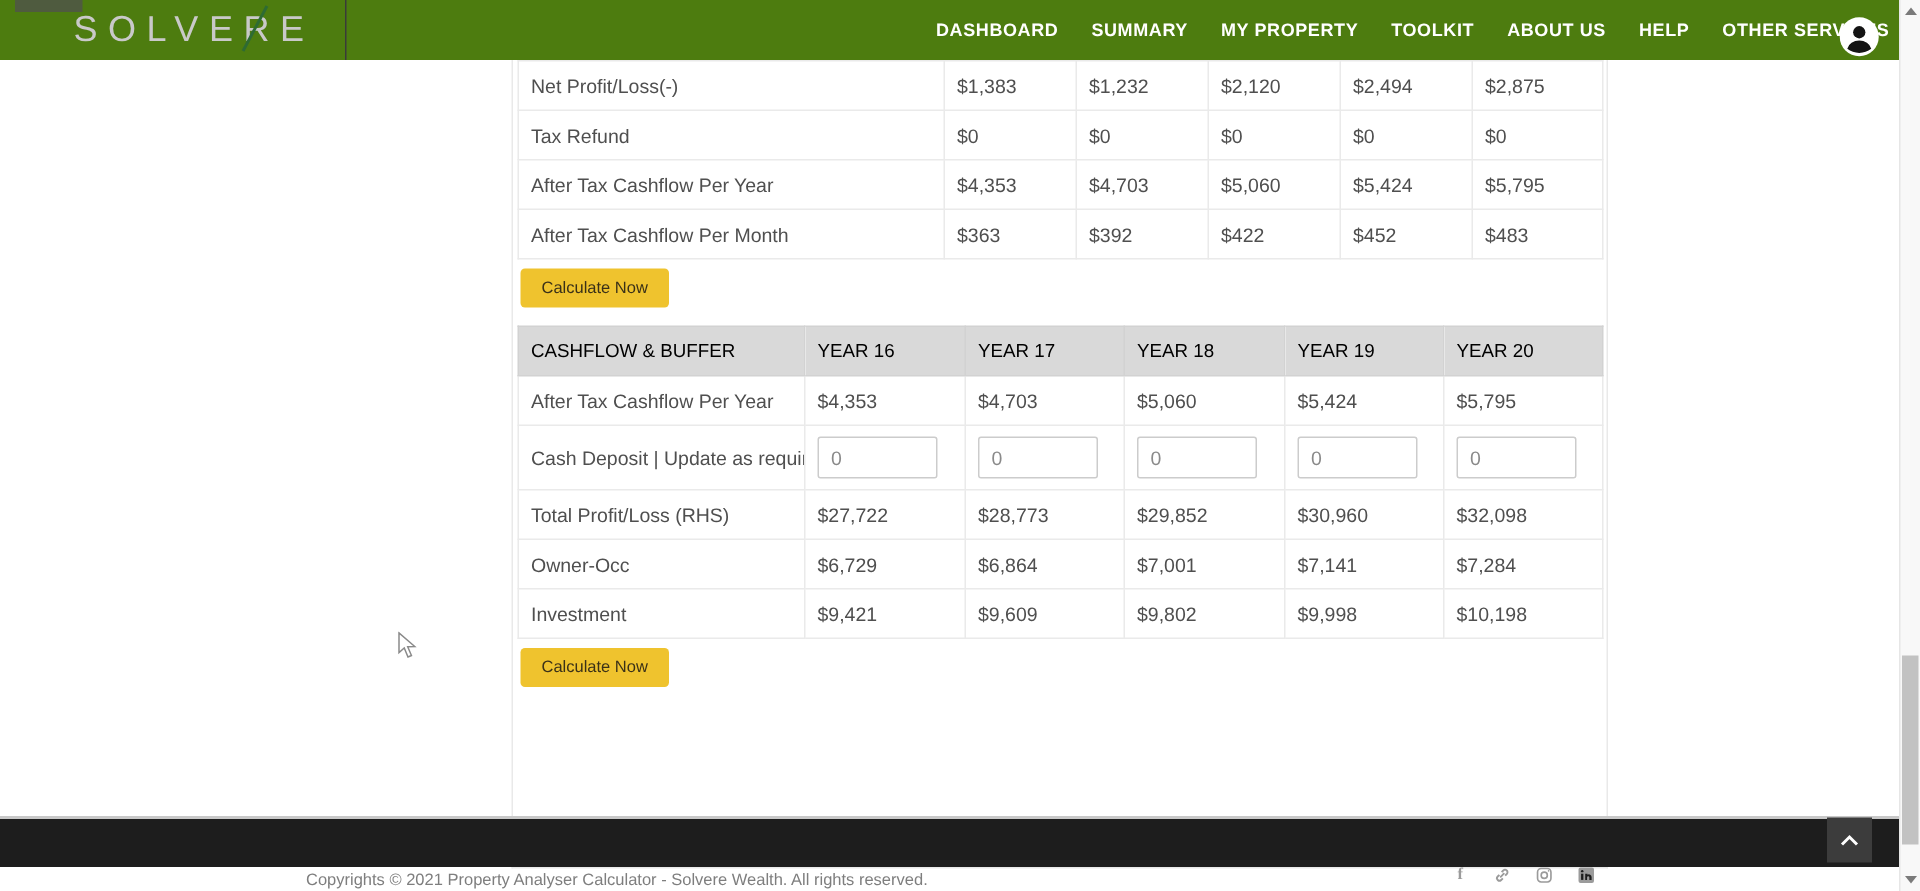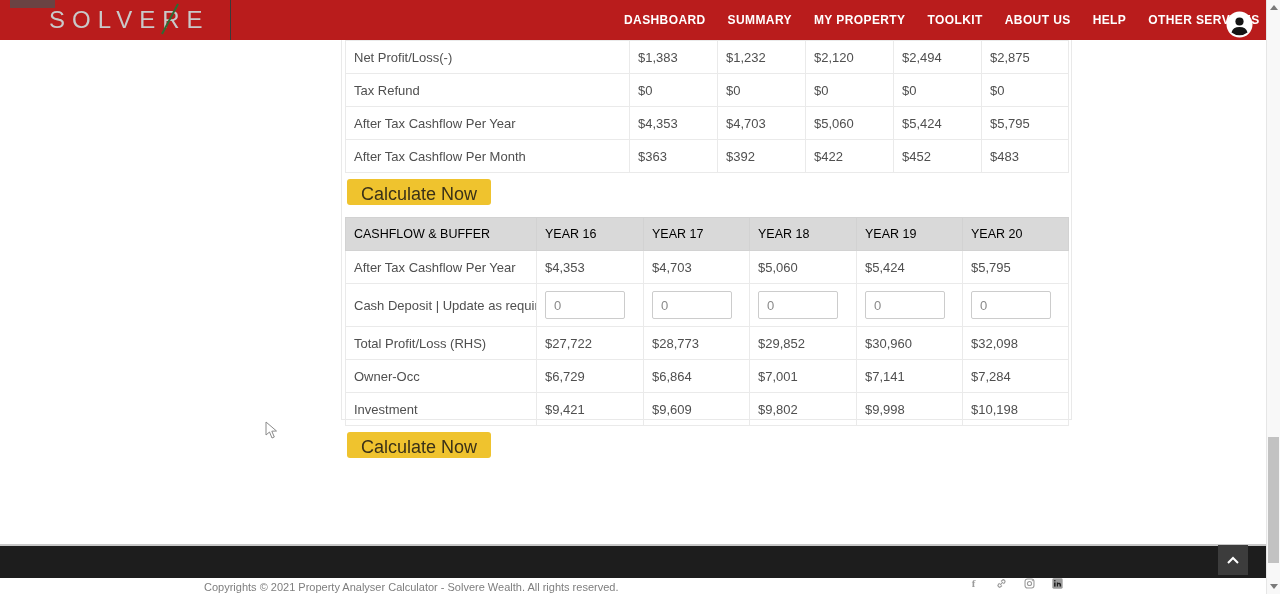--- a/index.html
+++ b/index.html
@@ -1,40 +1,40 @@
 <!DOCTYPE html>
 <html><head>
 <meta charset="utf-8">
 <style>
   * { margin:0; padding:0; box-sizing:border-box; }
   html,body { width:1280px; height:594px; overflow:hidden; font-family:"Liberation Sans", sans-serif; background:#fff; }
   .stage { position:relative; width:1280px; height:594px; background:#ffffff; overflow:hidden; }
 
   
-  .topbar { position:absolute; left:0; top:0; width:1280px; height:40px; background:#b91c1c; }
+  .topbar { position:absolute; left:0; top:0; width:1280px; height:40px; background:#4d7c0f; }
   .topbar-artifact { position:absolute; left:10px; top:0; width:45px; height:8px; background:#505050; opacity:.75; }
   .logo { position:absolute; left:49px; top:6px; font-size:24px; letter-spacing:7px; color:#c9c9c9; font-weight:400; white-space:nowrap; }
   .logo-r { position:relative; display:inline-block; }
   .logo-slash { position:absolute; left:7px; top:-4px; width:2px; height:34px; background:#2e6b33; transform:rotate(28deg); }
   .topbar-divider { position:absolute; left:230px; top:0; width:1px; height:40px; background:#3a3a3a; }
   .nav { position:absolute; left:624px; top:0; height:40px; display:flex; align-items:center; gap:22px; }
   .nav-item { color:#ffffff; font-size:12px; font-weight:bold; letter-spacing:.4px; white-space:nowrap; cursor:pointer; }
   .account { position:absolute; left:1226px; top:11px; width:27px; height:27px; cursor:pointer; }
 
   
-  .panel { position:absolute; left:341px; top:40px; width:731px; height:380px; background:#ffffff;
+  .panel { position:absolute; left:341px; top:40px; width:731px; height:539px; background:#ffffff;
            border:1px solid #e9e9e9; border-top:none; padding:0 3px 0 3px; }
   table { border-collapse:collapse; table-layout:fixed; width:723px; font-size:13px; color:#4f4f4f; }
   td, th { border:1px solid #eaeaea; padding:0 8px; height:33px; vertical-align:middle; text-align:left; overflow:hidden; white-space:nowrap; }
   th { background:#d9d9d9; color:#000000; font-weight:400; font-size:12.5px; border-color:#d2d2d2; }
   .row-input td { height:43px; }
   .cash-input { width:80px; height:28px; border:1px solid #cccccc; border-radius:2px; padding:0 0 0 8px;
                 font-size:13px; color:#8a8a8a; font-family:"Liberation Sans", sans-serif; background:#fff; outline:none; }
   .calc-btn { display:inline-block; margin:6px 0 12px 2px; background:#efc32e; border:none; border-radius:3px;
-              color:#3a3118; font-size:18px; padding:5px 14px; height:26px; cursor:pointer; font-family:"Liberation Sans", sans-serif; }
+              color:#3a3118; font-size:11px; padding:5px 14px; height:26px; cursor:pointer; font-family:"Liberation Sans", sans-serif; }
   .table2-wrap { margin-top:0; }
 
   
   .footer-divider { position:absolute; left:0; top:544px; width:1280px; height:2px; background:#c8c8c8; }
   .footer { position:absolute; left:0; top:546px; width:1280px; height:32px; background:#1d1d1d; }
   .copyright { position:absolute; left:204px; top:35px; font-size:11px; color:#7e7e7e; }
   .social { position:absolute; left:968px; top:32px; display:flex; gap:17px; align-items:center; }
   .social-icon { width:11px; height:11px; color:#9b9b9b; fill:#9b9b9b; stroke:#9b9b9b; cursor:pointer;
                  font-size:11px; line-height:11px; display:inline-block; text-align:center; }
 

